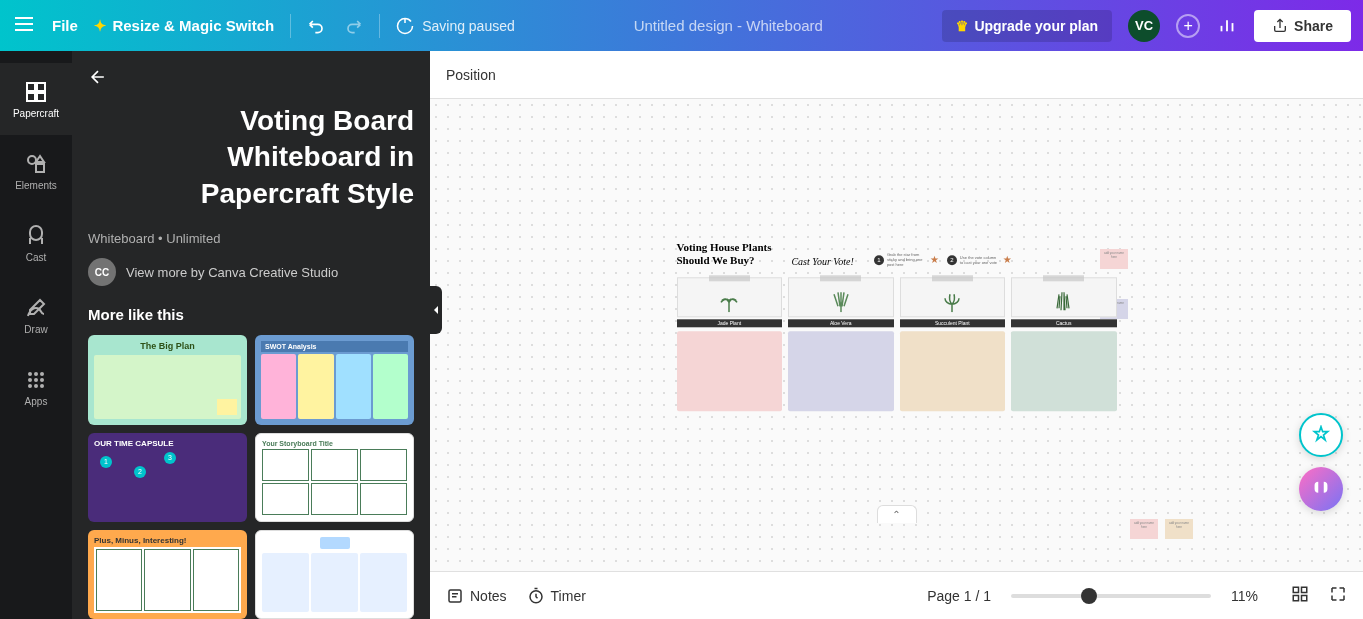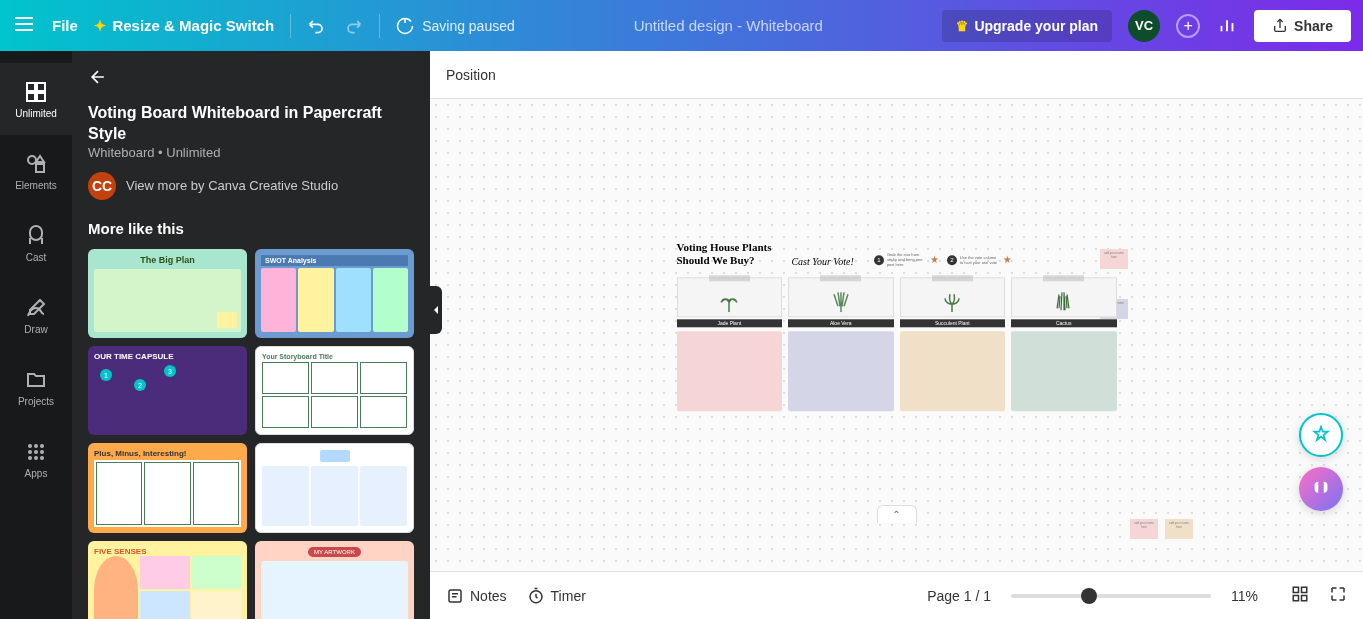--- a/index.html
+++ b/index.html
@@ -28,24 +28,24 @@
     
     
     .left-nav { width: 72px; background: #18191b; display: flex; flex-direction: column; align-items: center; padding-top: 12px; }
     .nav-item { width: 72px; height: 72px; display: flex; flex-direction: column; align-items: center; justify-content: center; gap: 4px; color: #b0b0b0; font-size: 10px; cursor: pointer; }
     .nav-item.active { background: #252627; color: white; }
     .nav-item svg { width: 24px; height: 24px; }
     
     
     .side-panel { width: 358px; background: #252627; color: white; padding: 16px; overflow-y: auto; position: relative; }
     .back-arrow { cursor: pointer; margin-bottom: 12px; display: inline-block; }
-    .template-title { font-size: 16px; font-weight: 600; line-height: 1.3; margin-bottom: 0; }
+    .template-title { font-size: 28px; font-weight: 600; line-height: 1.3; margin-bottom: 19px; text-align: right; }
     .template-meta { font-size: 13px; color: #b0b0b0; margin-bottom: 12px; }
     .author-row { display: flex; align-items: center; gap: 10px; margin-bottom: 20px; }
-    .author-badge { width: 28px; height: 28px; border-radius: 50%; background: #c2410c; display: flex; align-items: center; justify-content: center; font-size: 14px; font-weight: 700; }
+    .author-badge { width: 28px; height: 28px; border-radius: 50%; background: #737373; display: flex; align-items: center; justify-content: center; font-size: 10px; font-weight: 700; }
     .author-text { font-size: 13px; color: #ccc; }
     .more-like { font-size: 15px; font-weight: 600; margin-bottom: 12px; }
     .template-grid { display: grid; grid-template-columns: 1fr 1fr; gap: 8px; }
     .template-thumb { aspect-ratio: 16/9; border-radius: 6px; cursor: pointer; overflow: hidden; display: flex; flex-direction: column; padding: 6px; font-size: 8px; }
     .thumb1 { background: #a8e6cf; }
     .thumb1-title { color: #2d5016; font-weight: 700; text-align: center; font-size: 9px; }
     .thumb2 { background: #6b9bd1; }
     .thumb2-header { background: #4a7ab0; color: white; font-size: 7px; padding: 2px 4px; font-weight: 600; }
     .thumb2-cols { display: flex; gap: 2px; flex: 1; margin-top: 2px; }
     .thumb2-col { flex: 1; border-radius: 2px; }
@@ -175,47 +175,41 @@
 
 <div class="main">
   <div class="left-nav">
     <div class="nav-item active">
       <svg viewBox="0 0 24 24" fill="none" stroke="currentColor" stroke-width="2">
           <rect x="3" y="3" width="8" height="8"></rect>
           <rect x="13" y="3" width="8" height="8"></rect>
           <rect x="3" y="13" width="8" height="8"></rect>
           <rect x="13" y="13" width="8" height="8"></rect>
         </svg>
-      <span>Unlimited</span>
+      <span>Papercraft</span>
     </div>
     <div class="nav-item">
       <svg viewBox="0 0 24 24" fill="none" stroke="currentColor" stroke-width="2">
           <circle cx="8" cy="8" r="4"></circle>
           <rect x="12" y="12" width="8" height="8"></rect>
           <path d="M16 4l4 6h-8z"></path>
         </svg>
       <span>Elements</span>
     </div>
     <div class="nav-item">
       <svg viewBox="0 0 24 24" fill="none" stroke="currentColor" stroke-width="2">
           <path d="M6 8a6 6 0 0 1 12 0v2a6 6 0 0 1-12 0zM6 14v6M18 14v6"></path>
         </svg>
       <span>Cast</span>
     </div>
     <div class="nav-item">
       <svg viewBox="0 0 24 24" fill="none" stroke="currentColor" stroke-width="2">
           <path d="M4 20s2-8 8-8 4 6 8 6M16 4l4 4-10 10H6v-4z"></path>
         </svg>
       <span>Draw</span>
-    </div>
-    <div class="nav-item">
-      <svg viewBox="0 0 24 24" fill="none" stroke="currentColor" stroke-width="2">
-          <path d="M4 6h6l2 2h8v10H4z"></path>
-        </svg>
-      <span>Projects</span>
     </div>
     <div class="nav-item">
       <svg viewBox="0 0 24 24" fill="currentColor">
           <circle cx="6" cy="6" r="2"></circle>
           <circle cx="12" cy="6" r="2"></circle>
           <circle cx="18" cy="6" r="2"></circle>
           <circle cx="6" cy="12" r="2"></circle>
           <circle cx="12" cy="12" r="2"></circle>
           <circle cx="18" cy="12" r="2"></circle>
           <circle cx="6" cy="18" r="2"></circle>

